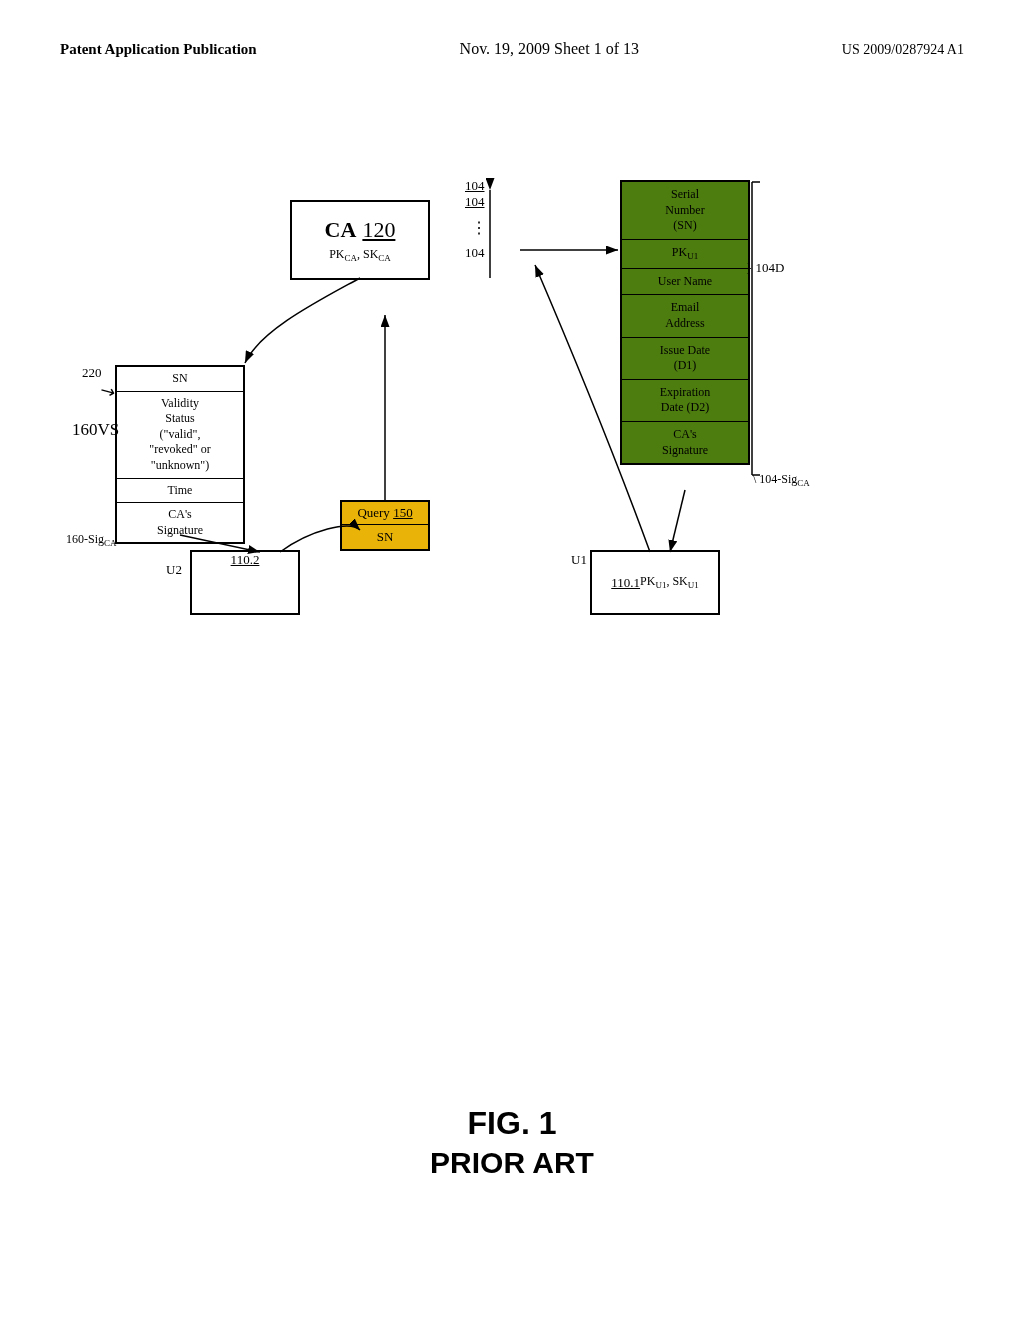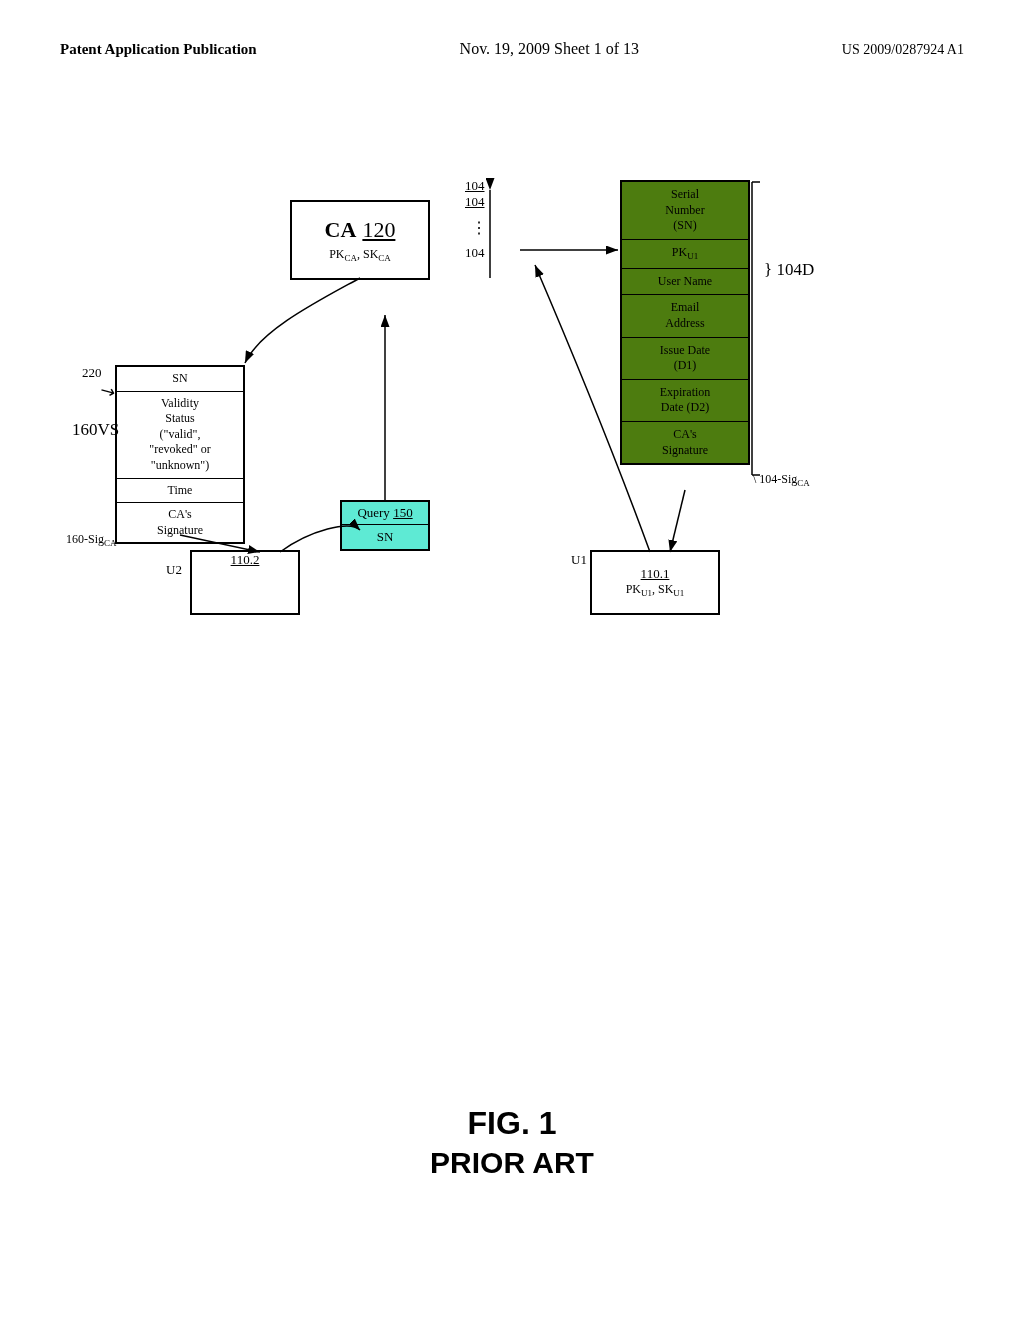--- a/index.html
+++ b/index.html
@@ -117,21 +117,21 @@
       border-bottom: none;
     }
 
     
     .query-box {
       position: absolute;
       top: 330px;
       left: 280px;
       width: 90px;
       border: 2px solid #000;
-      background: #5eead4;
+      background: #eab308;
     }
     .query-title {
       font-size: 13px;
       text-align: center;
       padding: 3px;
       border-bottom: 1.5px solid #000;
     }
     .query-sn {
       font-size: 13px;
       text-align: center;
@@ -141,21 +141,21 @@
     
     .u1-box {
       position: absolute;
       top: 380px;
       left: 530px;
       width: 130px;
       height: 65px;
       border: 2px solid #000;
       background: #fff;
       display: flex;
-      flex-direction: column;
+      flex-direction: row;
       align-items: center;
       justify-content: center;
     }
     .u1-label {
       font-size: 13px;
       text-decoration: underline;
     }
     .u1-keys {
       font-size: 12px;
     }
@@ -244,21 +244,21 @@
     <div class="cert-detail-box">
       <div class="cert-detail-row">Serial<br>Number<br>(SN)</div>
       <div class="cert-detail-row">PK<sub>U1</sub></div>
       <div class="cert-detail-row">User Name</div>
       <div class="cert-detail-row">Email<br>Address</div>
       <div class="cert-detail-row">Issue Date<br>(D1)</div>
       <div class="cert-detail-row">Expiration<br>Date (D2)</div>
       <div class="cert-detail-row">CA's<br>Signature</div>
     </div>
 
-    <div style="position:absolute; top:90px; left:704px; font-size:17px;">}&nbsp;104D</div>
+    <div style="position:absolute; top:90px; left:686px; font-size:13px;">}&nbsp;104D</div>
 
     <div style="position:absolute; top:302px; left:693px; font-size:12px;">\&nbsp;104-Sig<sub>CA</sub></div>
 
     <div class="ocsp-box">
       <div class="ocsp-row">SN</div>
       <div class="ocsp-row">Validity<br>Status<br>("valid",<br>"revoked" or<br>"unknown")</div>
       <div class="ocsp-row">Time</div>
       <div class="ocsp-row">CA's<br>Signature</div>
     </div>
 

